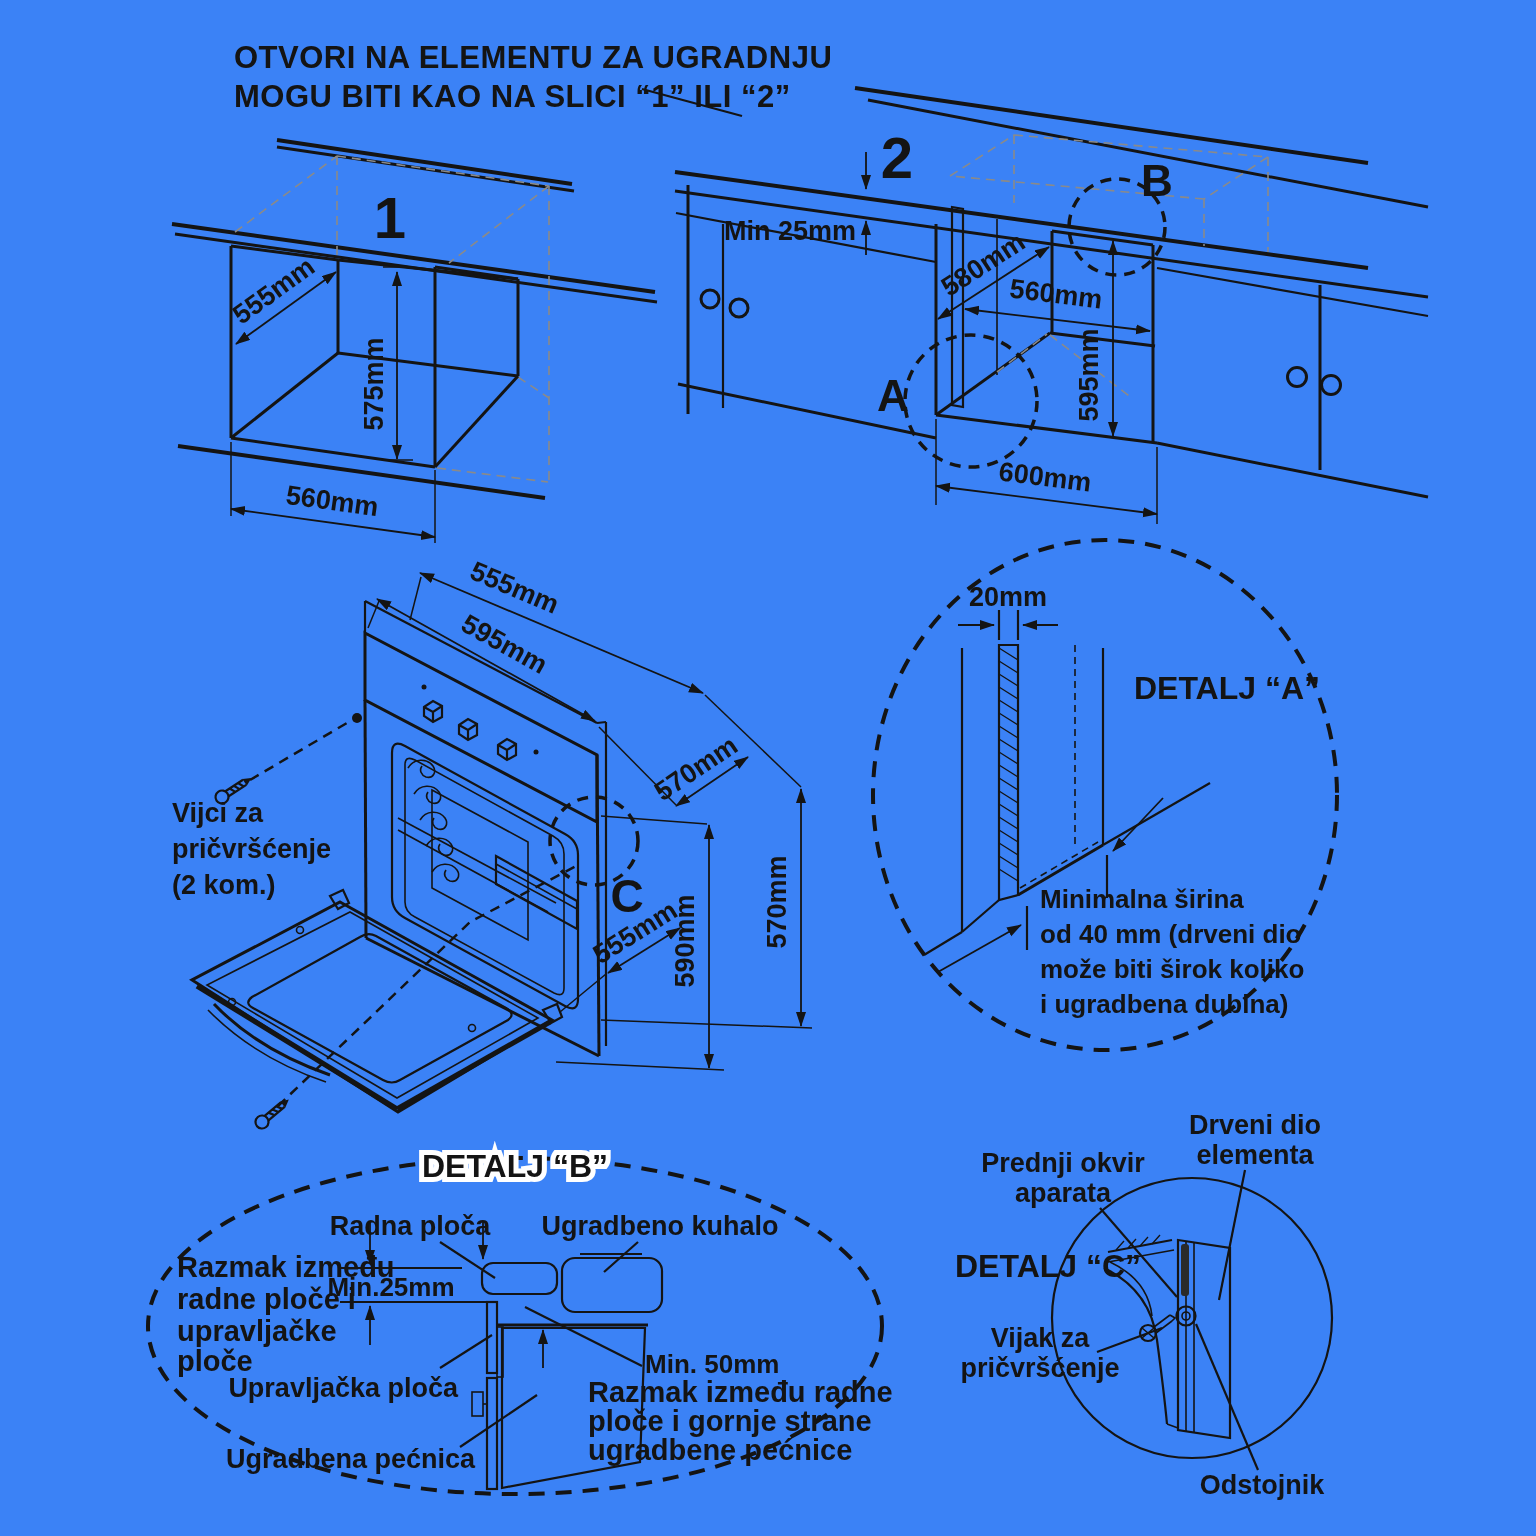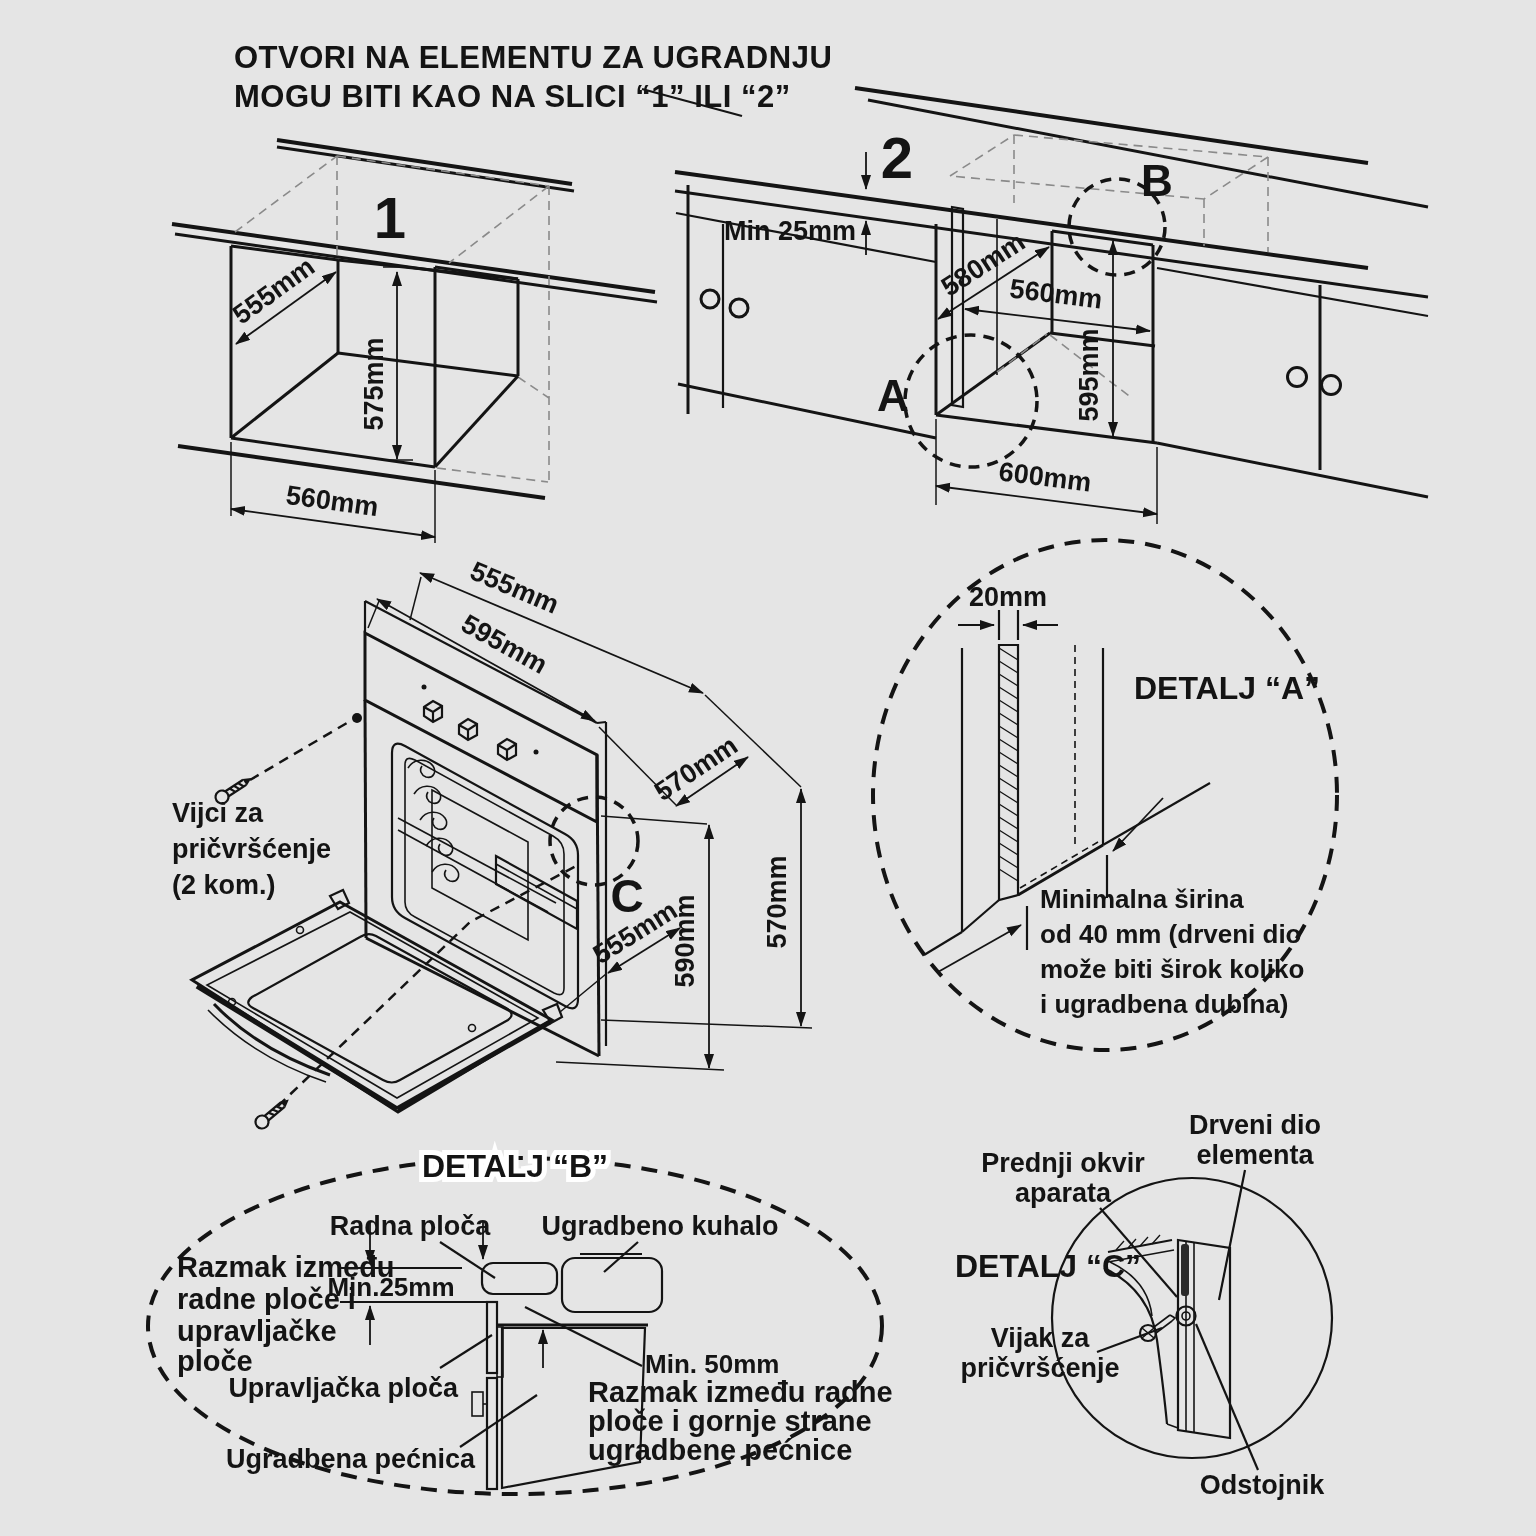--- a/index.html
+++ b/index.html
@@ -1,16 +1,16 @@
 <!DOCTYPE html>
 <html><head>
 <meta charset="utf-8">
 <style>
   html,body{margin:0;padding:0;background:#fff;}
-  .page{position:relative;width:1536px;height:1536px;background:#e5e5e5;overflow:hidden;}
+  .page{position:relative;width:1536px;height:1536px;background:#3b82f6;overflow:hidden;}
   svg{display:block;}
   text{font-family:"Liberation Sans","DejaVu Sans",sans-serif;font-weight:bold;fill:#141414;}
   .t-title{font-size:31px;letter-spacing:.5px;}
   .t-big{font-size:58px;}
   .t-let{font-size:44px;}
   .t-dim{font-size:27px;}
   .t-dtitle{font-size:32px;}
   .t-lab{font-size:27px;}
   .t-lab2{font-size:29px;}
   .t-note{font-size:26px;}

